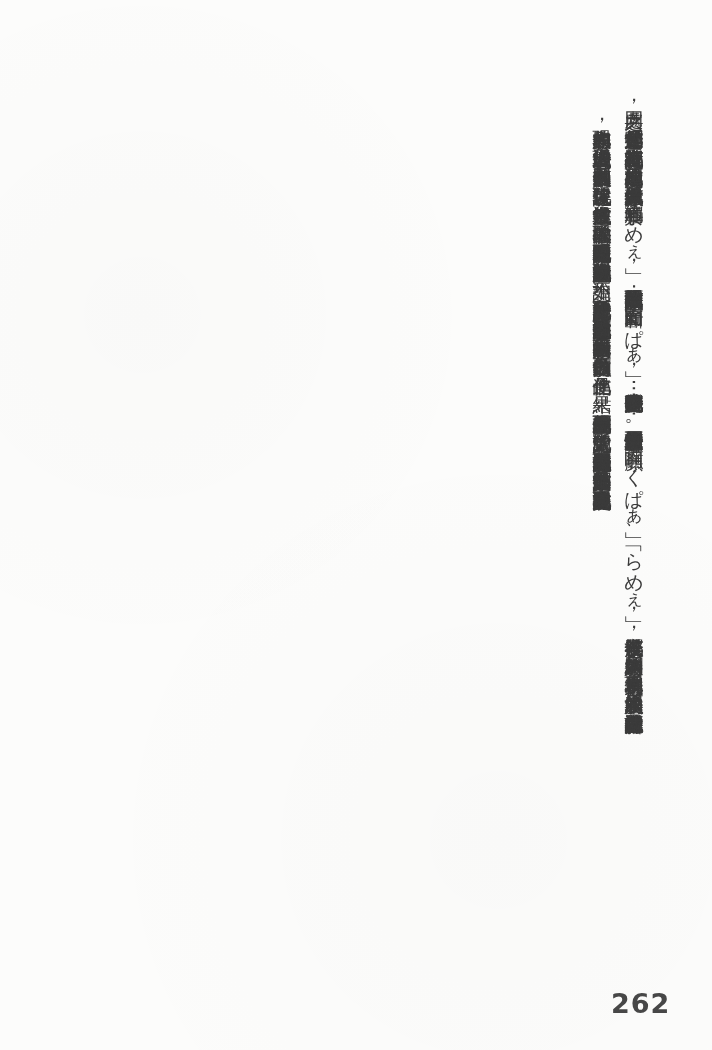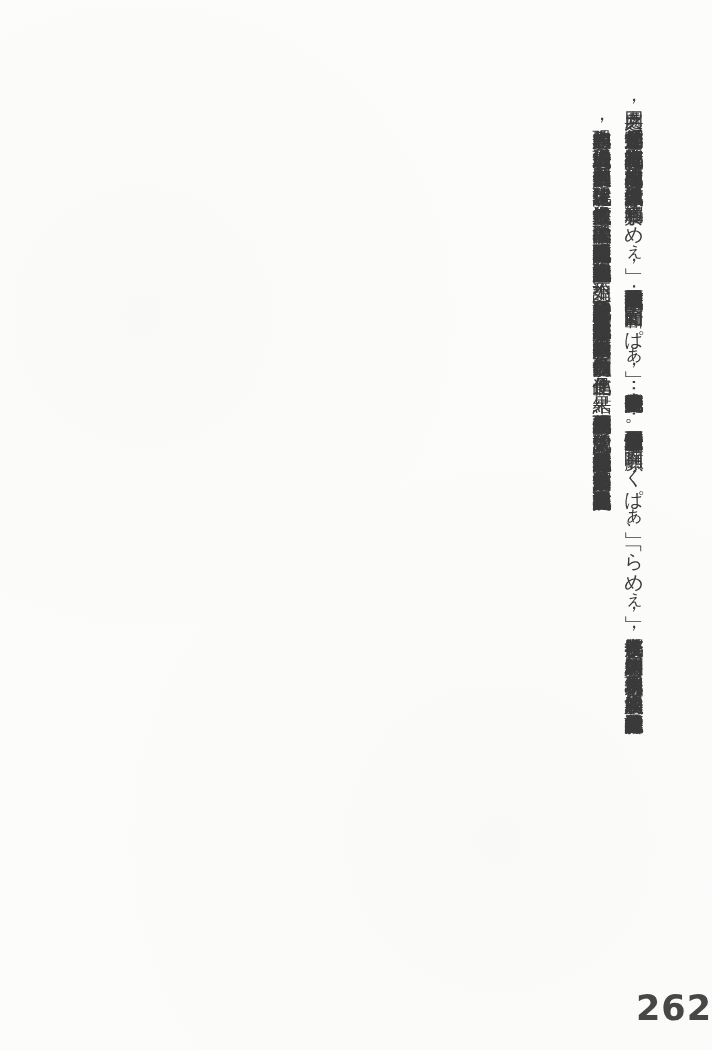--- a/index.html
+++ b/index.html
@@ -41,25 +41,25 @@
   }
   .vertical-text p {
     margin: 0;
     padding: 0;
   }
   .vertical-text p.indented {
     text-indent: 19px;
   }
   .page-number {
     position: absolute;
-    left: 636px;
+    left: 611px;
     top: 988px;
     font-family: "DejaVu Sans", "Liberation Sans", sans-serif;
     font-weight: 700;
-    font-size: 35px;
+    font-size: 27px;
     letter-spacing: 1px;
     color: #474747;
   }
 </style>
 </head>
 <body>
 
 <div class="page">
 
   <div class="vertical-text">

